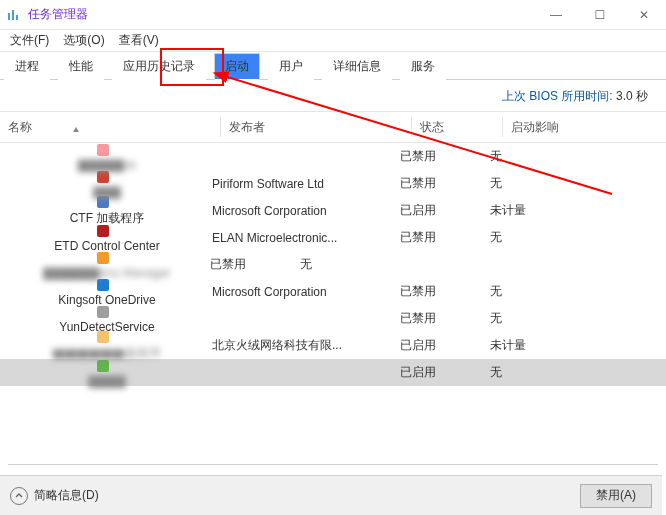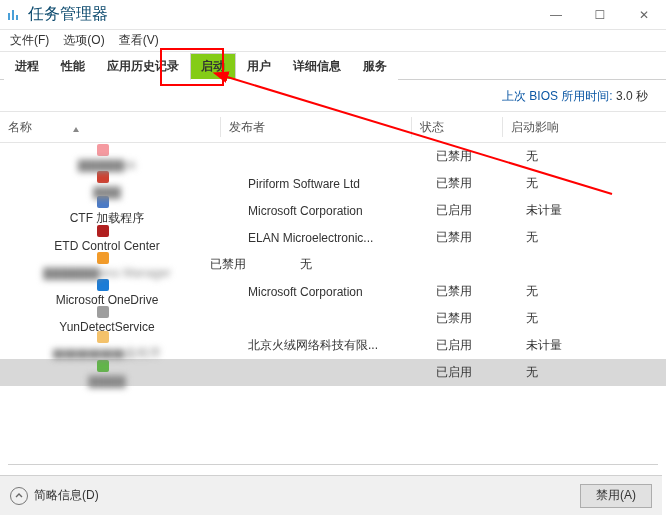--- a/index.html
+++ b/index.html
@@ -22,21 +22,21 @@
     display: flex;
     align-items: center;
     border-bottom: 1px solid #e5e5e5;
     position: relative;
     padding-left: 6px;
   }
   .app-icon {
     width: 16px; height: 16px; margin-right: 6px;
     display:flex; align-items:center; justify-content:center;
   }
-  .app-title { color:#0c4a6e; font-size:16px; }
+  .app-title { color:#6d28d9; font-size:12px; }
   .win-controls {
     position:absolute; right:0; top:0; height:30px;
     display:flex;
   }
   .win-btn {
     width:44px; height:30px;
     display:flex; align-items:center; justify-content:center;
     color:#666;
   }
 
@@ -45,35 +45,34 @@
     height:22px; padding:2px 4px; display:flex; gap:2px; align-items:center;
     border-bottom:1px solid #e5e5e5;
   }
   .menu-item {
     padding:1px 6px; font-size:12px; color:#333;
   }
 
   
   .tabs {
     display:flex; align-items:flex-end; padding:4px 4px 0 4px;
-    border-bottom:1px solid #d0d0d0; gap:0;
+    border-bottom:1px solid #d0d0d0; gap:8px;
     height:28px;
     position:relative;
-    font-weight:bold;
   }
   .tab {
     padding:4px 10px; font-size:12px; color:#333;
     border:1px solid transparent;
     position:relative; top:1px;
     background:#fff;
   }
   .tab.active {
     border:1px solid #d0d0d0;
     border-bottom:1px solid #fff;
-    background:#84cc16;
+    background:#3b82f6;
   }
 
   
   .red-box {
     position:absolute;
     border:2px solid #ff0000;
     pointer-events:none;
     z-index:5;
   }
 
@@ -109,21 +108,21 @@
     display:flex; align-items:center; height:27px;
     font-size:12px; color:#333;
     padding-left:4px;
   }
   .row.selected { background:#d8d8d8; }
   .row .ricon {
     width:16px; height:16px; margin-right:8px; display:inline-block;
     flex-shrink:0;
   }
   .row .cell-name { width:206px; display:flex; align-items:center;flex-direction:column; }
-  .row .cell-pub  { width:190px; padding-left:2px; overflow:hidden; white-space:nowrap; text-overflow:ellipsis;margin-left:36px; }
+  .row .cell-pub  { width:190px; padding-left:2px; overflow:hidden; white-space:nowrap; text-overflow:ellipsis; }
   .row .cell-stat { width:90px; }
   .row .cell-impact { width:120px; }
 
   .blur {
     filter: blur(3px);
     color:#888;
   }
 
   
   .bottombar {
@@ -271,21 +270,21 @@
         <span class="blur">▇▇▇▇▇▇iess Manager</span>
       </div>
       <div class="cell-stat">已禁用</div>
       <div class="cell-impact">无</div>
     </div>
     <div class="row">
       <div class="cell-name">
         <span class="ricon"><svg width="16" height="16" viewBox="0 0 16 16">
             <rect x="2" y="2" width="12" height="12" rx="2" fill="#1c7cd6"></rect>
           </svg></span>
-        <span>Microsoft OneDrive</span>
+        <span>Kingsoft OneDrive</span>
       </div>
       <div class="cell-pub">Microsoft Corporation</div>
       <div class="cell-stat">已禁用</div>
       <div class="cell-impact">无</div>
     </div>
     <div class="row">
       <div class="cell-name">
         <span class="ricon"><svg width="16" height="16" viewBox="0 0 16 16">
             <rect x="2" y="2" width="12" height="12" rx="2" fill="#9e9e9e"></rect>
           </svg></span>

